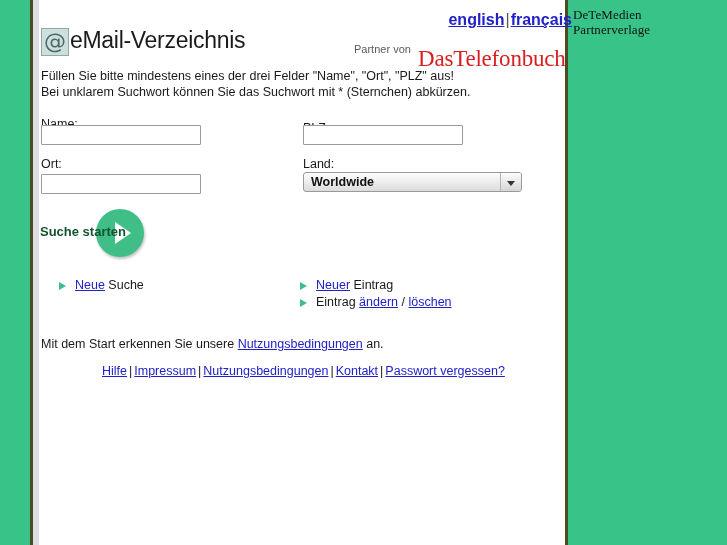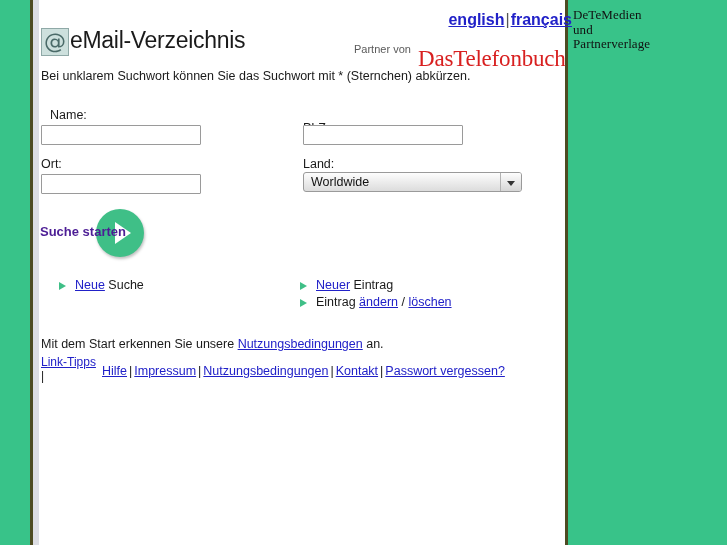--- a/index.html
+++ b/index.html
@@ -177,20 +177,21 @@
     border: 1px solid #9a9a9a;
     border-radius: 3px;
     background: linear-gradient(#fdfdfd, #dcdcdc);
     box-sizing: border-box;
   }
   .select-text {
     position: absolute;
     left: 7px; top: 2px;
     font-size: 12.5px;
     color: #111;
+    font-weight: bold;
   }
   .select-arrow-zone {
     position: absolute;
     right: 0; top: 0;
     width: 20px; height: 18px;
     border-left: 1px solid #b2b2b2;
     background: linear-gradient(#fdfdfd, #d6d6d6);
     border-radius: 0 2px 2px 0;
   }
   .select-caret {
@@ -222,21 +223,21 @@
     width: 0; height: 0;
     border-top: 11px solid transparent;
     border-bottom: 11px solid transparent;
     border-left: 16px solid #ffffff;
   }
   .start-label {
     position: absolute;
     left: 0; top: 19px;
     font-size: 13px;
     font-weight: bold;
-    color: #4c1d95;
+    color: #14532d;
     white-space: nowrap;
   }
 
   
   .link-col-left {
     position: absolute;
     left: 58px; top: 277px;
     width: 250px;
   }
   .link-col-right {
@@ -297,42 +298,42 @@
   <div class="left-green"></div>
   <div class="left-rule"></div>
   <div class="left-gutter"></div>
   <div class="right-rule"></div>
   <div class="right-green"></div>
 
   <div class="content"></div>
 
   <div class="brand-block">
     <div>DeTeMedien</div>
-    <div>und</div>
     <div>Partnerverlage</div>
   </div>
 
   <div class="lang-bar">
     <a href="#" class="lang-link">english</a><span class="lang-sep">|</span><a href="#" class="lang-link">français</a>
   </div>
 
   <div class="title-row">
     <div class="at-logo">@</div>
     <div class="site-title">eMail-Verzeichnis</div>
     <div class="partner-label">Partner von</div>
     <div class="partner-logo">DasTelefonbuch</div>
   </div>
 
   <div class="instructions">
+    <div>Füllen Sie bitte mindestens eines der drei Felder "Name", "Ort", "PLZ" aus!</div>
     <div>Bei unklarem Suchwort können Sie das Suchwort mit * (Sternchen) abkürzen.</div>
   </div>
 
   <div class="form-area">
 
-    <div class="field-label" style="left:0px; top:0px;margin-left:9px;">Name:</div>
+    <div class="field-label" style="left:0px; top:9px;">Name:</div>
     <input class="text-input" type="text" style="left: 0px; top: 17px;" value="">
 
     <div class="field-label" style="left:262px; top:13px;">PLZ:</div>
     <input class="text-input" type="text" style="left: 262px; top: 17px;" value="">
 
     <div class="field-label" style="left:0px; top:49px;">Ort:</div>
     <input class="text-input" type="text" style="left: 0px; top: 66px;" value="">
 
     <div class="field-label" style="left:262px; top:49px;">Land:</div>
     <div class="select-box" style="left:262px; top:64px;">
@@ -365,23 +366,19 @@
       <span class="bullet-tri"></span>
       <span>Eintrag </span><a href="#" class="blue">ändern</a><span> / </span><a href="#" class="blue">löschen</a>
     </div>
   </div>
 
   <div class="footer">
     <div>
       <span>Mit dem Start erkennen Sie unsere </span><a href="#" class="blue">Nutzungsbedingungen</a><span> an.</span>
     </div>
 
-    <div class="footer-line2">
-      <a href="#" class="blue">Link-Tipps</a>
-      <div>|</div>
-    </div>
 
     <div class="footer-links">
       <a href="#" class="blue">Hilfe</a><span class="pipe">|</span><a href="#" class="blue">Impressum</a><span class="pipe">|</span><a href="#" class="blue">Nutzungsbedingungen</a><span class="pipe">|</span><a href="#" class="blue">Kontakt</a><span class="pipe">|</span><a href="#" class="blue">Passwort vergessen?</a>
     </div>
   </div>
 
 </div>
 
 </body></html>

